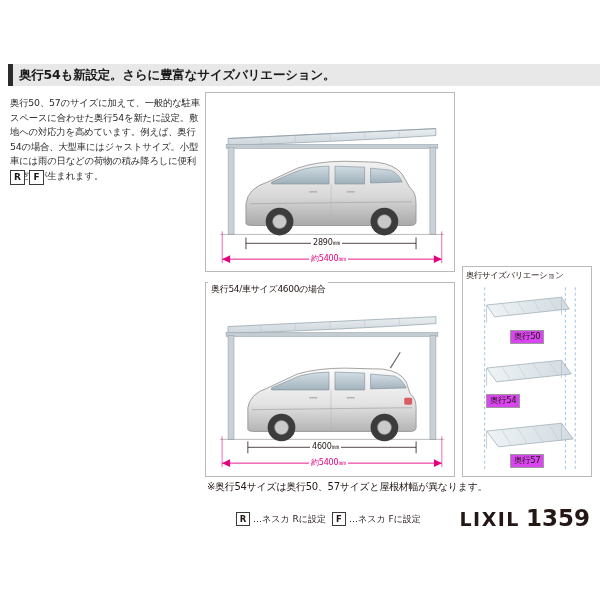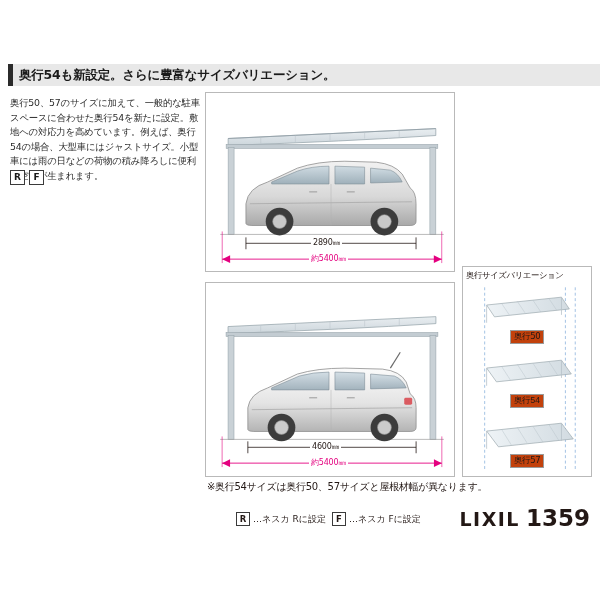--- a/index.html
+++ b/index.html
@@ -97,21 +97,21 @@
   .brand .num{
     font-size:23px;font-weight:bold;color:#231815;letter-spacing:0px;
   }
   
   .var-title{
     position:absolute;left:466px;top:270px;
     font-size:8.4px;color:#231815;letter-spacing:-0.4px;
   }
   .var-label{
     position:absolute;font-size:8.5px;color:#231815;
-    border:1px solid #9b9b9b;background:#c2410c;padding:0px 3px;
+    border:1px solid #9b9b9b;background:#d946ef;padding:0px 3px;
     letter-spacing:-0.4px;
   }
 </style>
 </head>
 <body>
 
 <div class="page">
 
   <div class="heading">
     <span class="htext">奥行54も新設定。さらに豊富なサイズバリエーション。</span>
@@ -256,20 +256,21 @@
 
       <g stroke="#e4007f" stroke-width="0.9">
         <line x1="16" y1="182" x2="238" y2="182"></line>
         <path d="M16 182 L24 178 L24 186 Z" fill="#e4007f" stroke="none"></path>
         <path d="M238 182 L230 178 L230 186 Z" fill="#e4007f" stroke="none"></path>
       </g>
       <line x1="16" y1="155" x2="16" y2="186" stroke="#e4007f" stroke-width="0.6"></line>
       <line x1="238" y1="155" x2="238" y2="186" stroke="#e4007f" stroke-width="0.6"></line>
     </svg>
 
+    <span class="panel-title" style="left:2px;top:-1px;">奥行54/車サイズ4600の場合</span>
     <span class="dimtext" style="left:104px;top:158px;">4600㎜</span>
     <span class="dimtext pink" style="left:103px;top:174px;">約5400㎜</span>
   </div>
 
   <div class="panel" id="panel-c">
     <svg class="draw" viewBox="0 0 130 211">
       <defs>
         <linearGradient id="rf" x1="0" y1="0" x2="1" y2="0">
           <stop offset="0%" stop-color="#eef3f6"></stop>
           <stop offset="100%" stop-color="#d2dbe1"></stop>
@@ -315,21 +316,21 @@
             <line x1="87" y1="159" x2="97" y2="175"></line>
         </g>
         <line x1="24" y1="166" x2="24" y2="184" stroke="#b6c1c8" stroke-width="0.8"></line>
         <line x1="100" y1="158" x2="100" y2="176" stroke="#b6c1c8" stroke-width="0.8"></line>
       </g>
     </svg>
   </div>
 
   <span class="var-title">奥行サイズバリエーション</span>
   <span class="var-label" style="left:510px;top:330px;">奥行50</span>
-  <span class="var-label" style="left:510px;top:394px;font-family:Liberation Mono, monospace;">奥行54</span>
+  <span class="var-label" style="left:486px;top:394px;">奥行54</span>
   <span class="var-label" style="left:510px;top:454px;">奥行57</span>
 
   <div class="note">※奥行54サイズは奥行50、57サイズと屋根材幅が異なります。</div>
 
   <div class="legend">
     <span class="grp">
       <span class="bx">R</span>
       <span>…ネスカ Rに設定</span>
     </span>
     <span class="grp">

